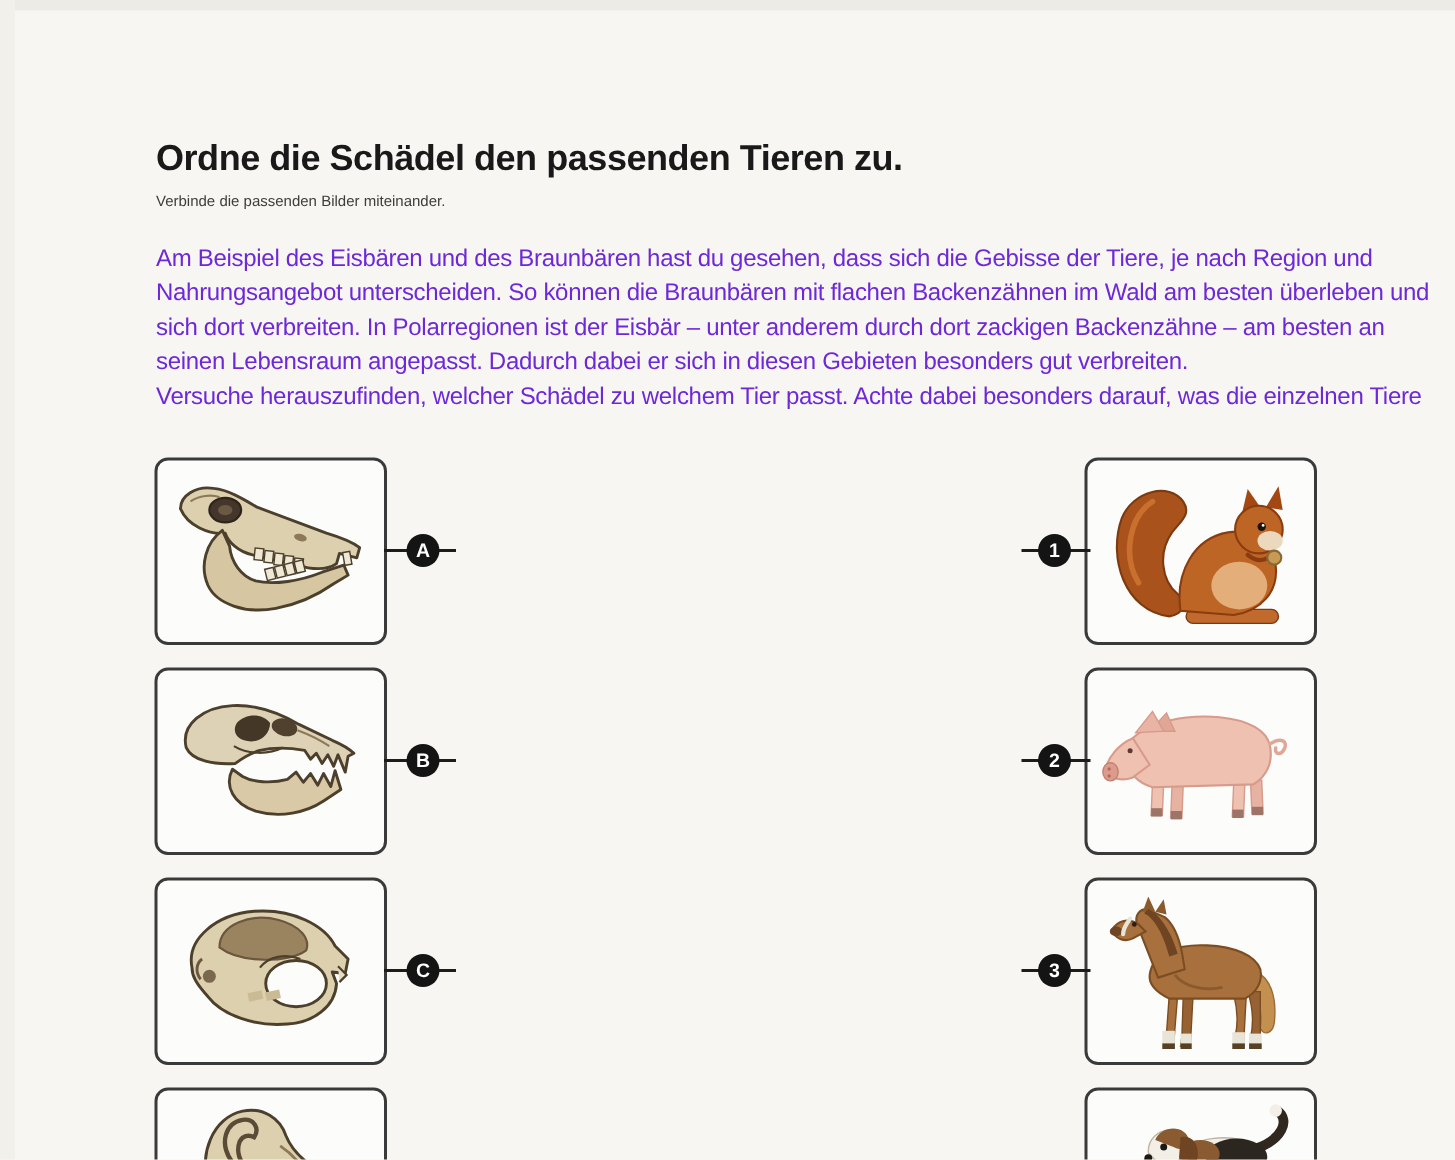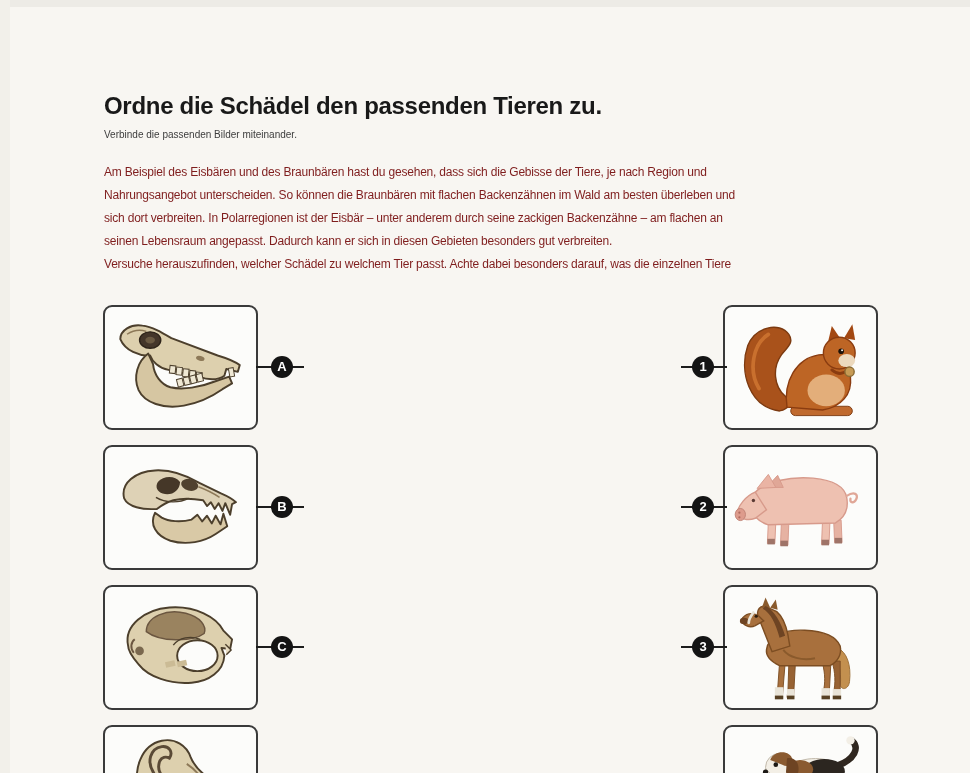--- a/index.html
+++ b/index.html
@@ -17,21 +17,21 @@
   .page-title{
     position:absolute;left:104px;top:92px;margin:0;
     font-size:24px;font-weight:bold;color:#191919;letter-spacing:-0.3px;
   }
   .page-subtitle{
     position:absolute;left:104px;top:129px;margin:0;
     font-size:10px;color:#3d3d3d;
   }
   .intro{
     position:absolute;left:104px;top:161px;
-    font-size:12px;line-height:23px;color:#7f1d1d;letter-spacing:-0.2px;
+    font-size:16px;line-height:23px;color:#6d28d9;letter-spacing:-0.2px;
   }
   .intro .line{white-space:nowrap;}
 
   .card{
     position:absolute;width:155px;height:125px;box-sizing:border-box;
     background:#fcfcfa;border:2px solid #3a3a3a;border-radius:9px;
     display:flex;align-items:center;justify-content:center;overflow:hidden;
   }
   .card svg{display:block;}
 
@@ -47,22 +47,22 @@
 
 <div class="top-strip"></div>
 <div class="left-strip"></div>
 
 <h1 class="page-title">Ordne die Schädel den passenden Tieren zu.</h1>
 <p class="page-subtitle">Verbinde die passenden Bilder miteinander.</p>
 
 <div class="intro">
   <div class="line">Am Beispiel des Eisbären und des Braunbären hast du gesehen, dass sich die Gebisse der Tiere, je nach Region und</div>
   <div class="line">Nahrungsangebot unterscheiden. So können die Braunbären mit flachen Backenzähnen im Wald am besten überleben und</div>
-  <div class="line">sich dort verbreiten. In Polarregionen ist der Eisbär – unter anderem durch seine zackigen Backenzähne – am flachen an</div>
-  <div class="line">seinen Lebensraum angepasst. Dadurch kann er sich in diesen Gebieten besonders gut verbreiten.</div>
+  <div class="line">sich dort verbreiten. In Polarregionen ist der Eisbär – unter anderem durch dort zackigen Backenzähne – am besten an</div>
+  <div class="line">seinen Lebensraum angepasst. Dadurch dabei er sich in diesen Gebieten besonders gut verbreiten.</div>
   <div class="line">Versuche herauszufinden, welcher Schädel zu welchem Tier passt. Achte dabei besonders darauf, was die einzelnen Tiere</div>
 </div>
 
 <div class="card" style="left:103px;top:305px;">
   <svg width="136" height="106" viewBox="0 0 140 110">
     <path d="M7 25 C7 16 18 9 30 11 C40 12 50 18 60 24 L108 42 C118 45 127 49 131 52 L129 59 L117 56 L115 63 C108 68 97 67 88 64 L57 57 C47 55 40 48 38 42 C27 43 12 37 7 25 Z" fill="#ddd0ae" stroke="#4c3f2c" stroke-width="2" stroke-linejoin="round"></path>
     <path d="M14 20 C20 16 28 15 34 17" fill="none" stroke="#8d7958" stroke-width="1.5"></path>
     <ellipse cx="38" cy="26" rx="11" ry="8.5" fill="#44362a" stroke="#2e241a" stroke-width="1.5"></ellipse>
     <ellipse cx="38" cy="26" rx="5" ry="3.5" fill="#6b5a43"></ellipse>
     <ellipse cx="90" cy="45" rx="4.5" ry="2.5" fill="#8d7958" transform="rotate(15 90 45)"></ellipse>

